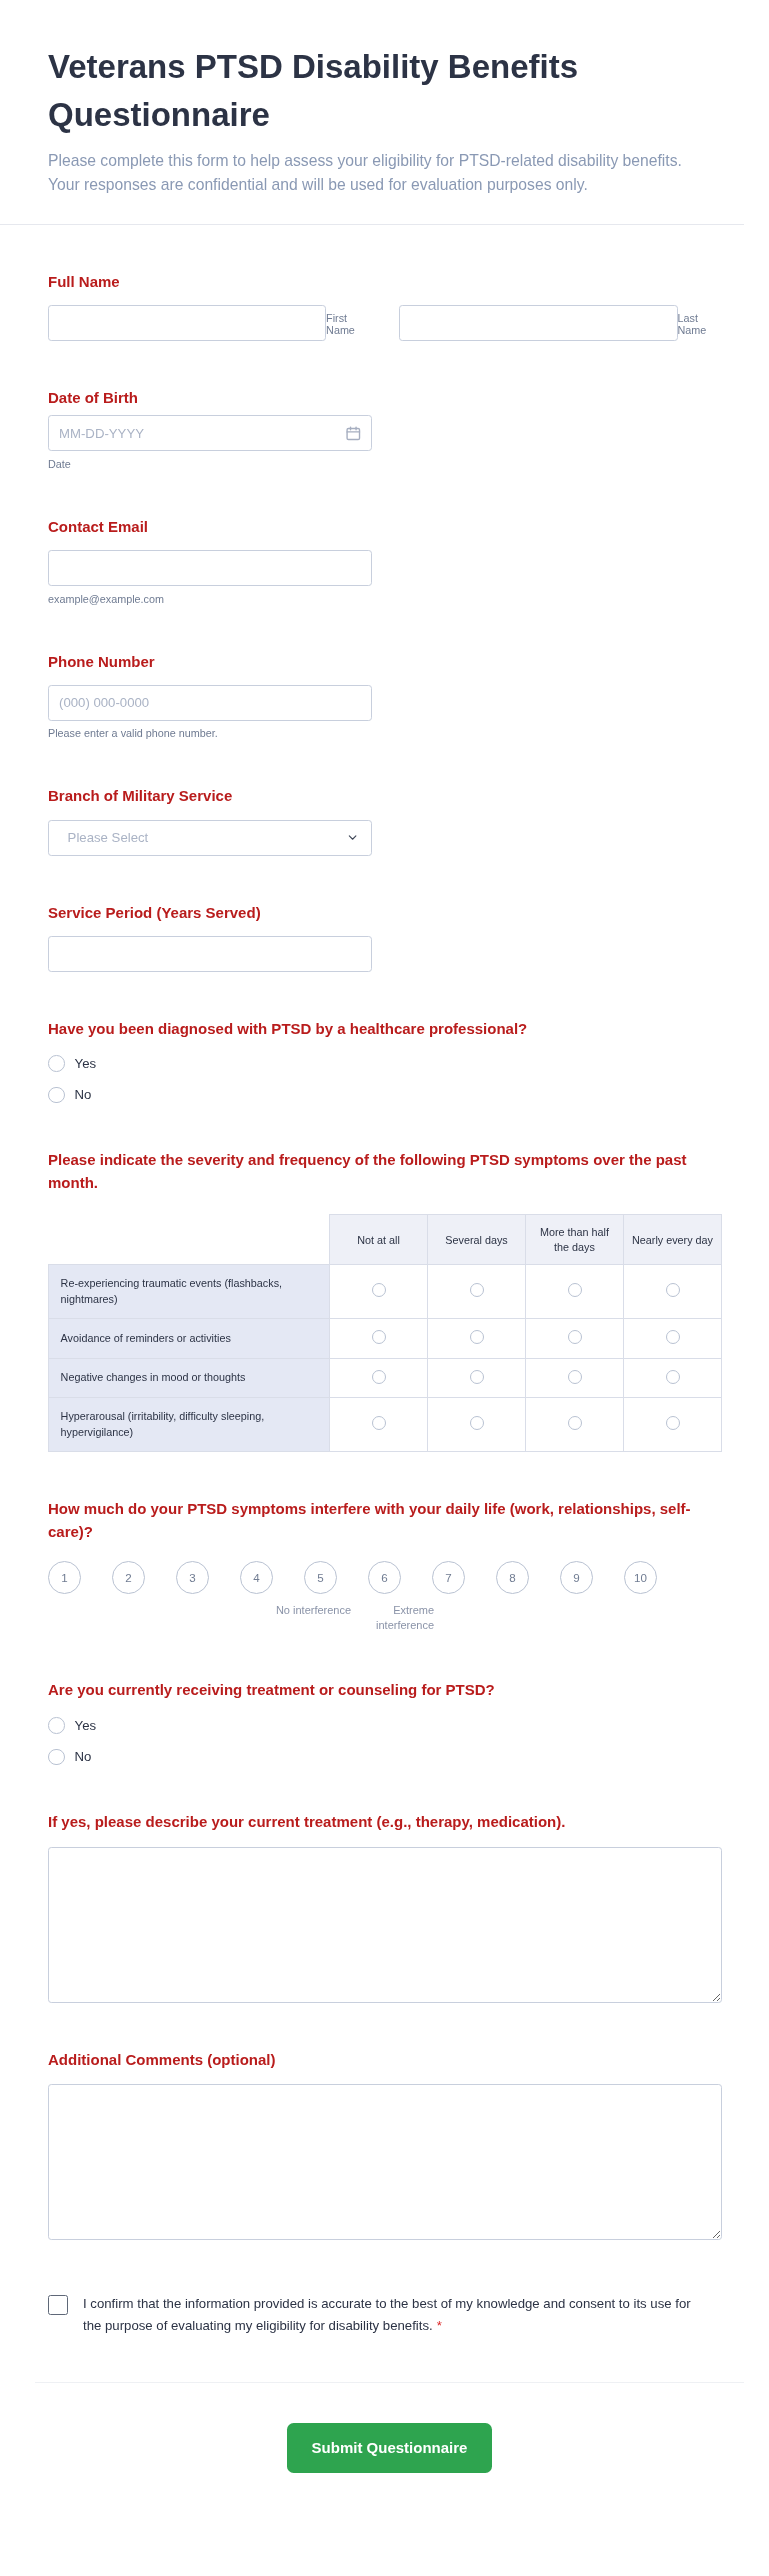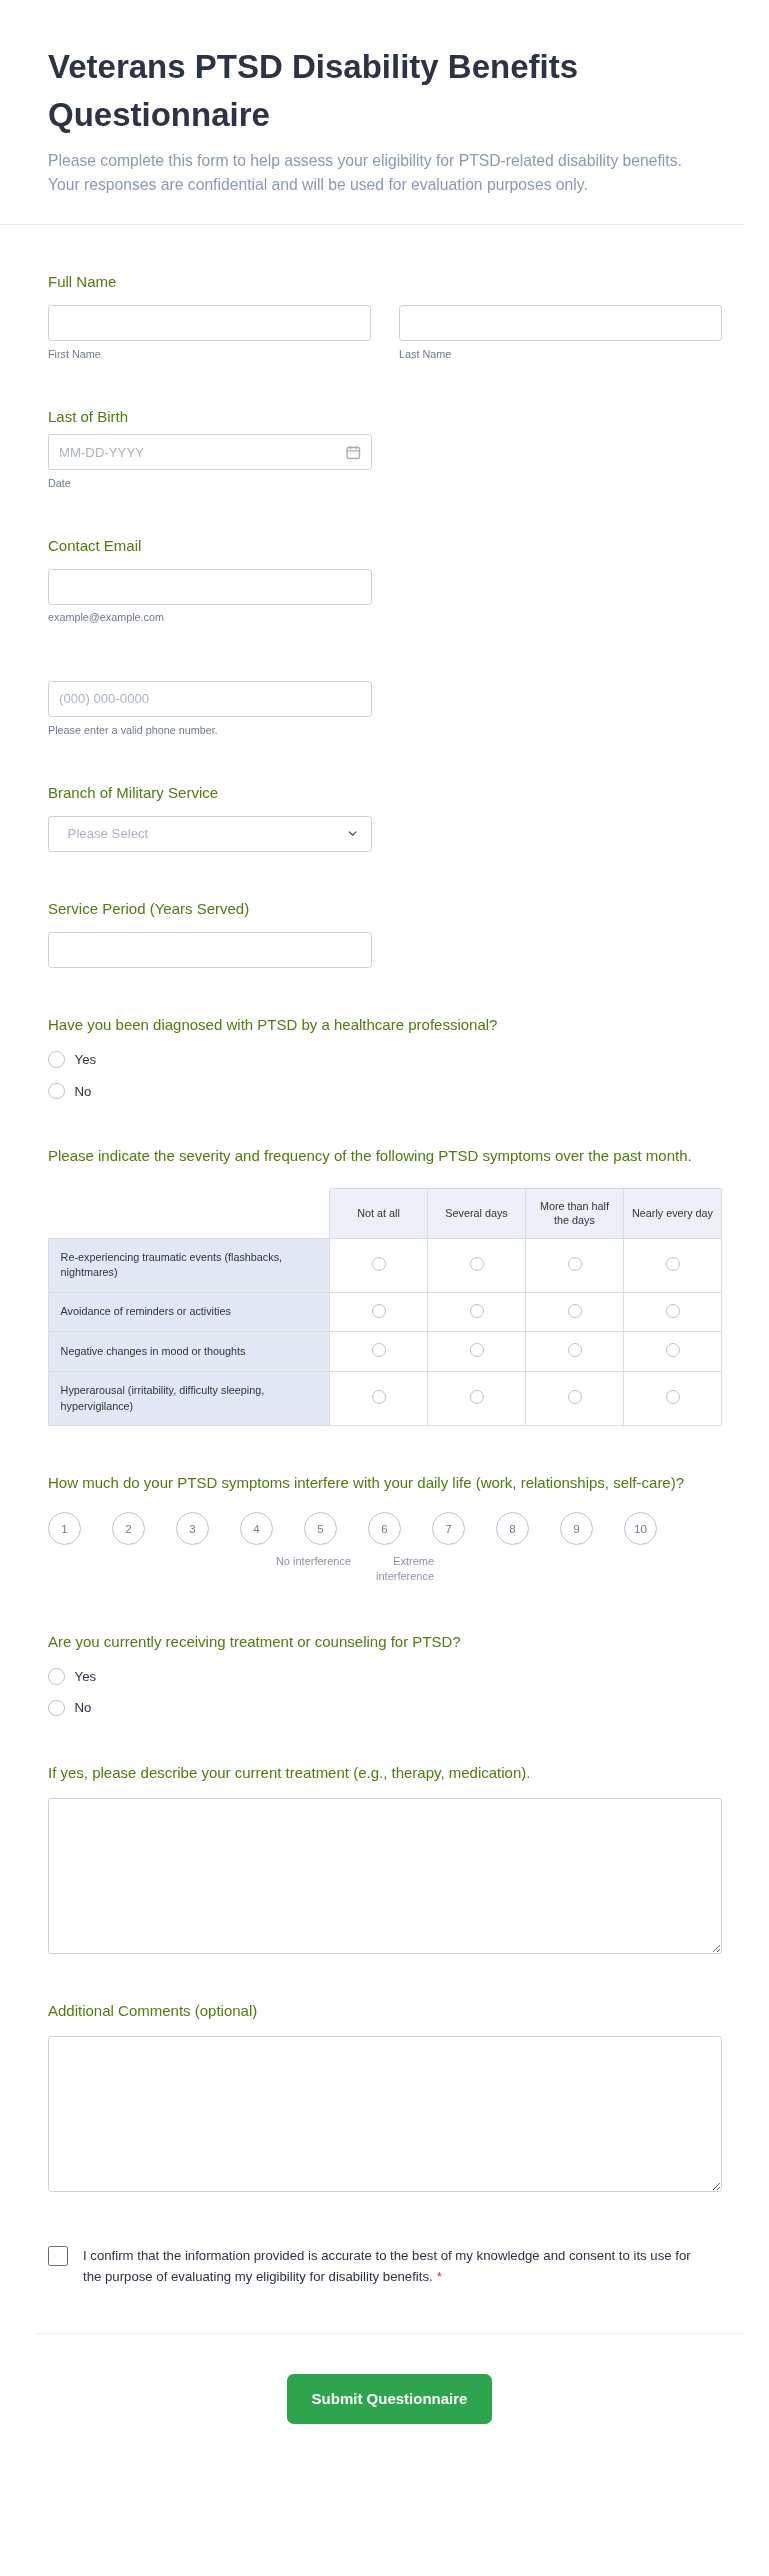--- a/index.html
+++ b/index.html
@@ -29,26 +29,26 @@
     border: none;
     border-top: 0.8px solid #e6e8ee;
     width: 100%;
   }
 
   
   .content { padding: 0 48px; }
   .field { margin-top: 46px; }
   .q-label {
     font-size: 15px;
-    font-weight: 400;
+    font-weight: 700;
     line-height: 1.5;
-    color: #4d7c0f;
+    color: #b91c1c;
   }
   .inputs-row { display: flex; gap: 28px; margin-top: 11.6px; width: 674px; }
-  .input-group { flex: 1; display: flex; flex-direction: column; }
+  .input-group { flex: 1; display: flex; flex-direction: row; }
   .text-input {
     width: 100%;
     height: 36px;
     border: 0.8px solid #c8cfdd;
     border-radius: 3.3px;
     padding: 0 10px;
     font-family: "Liberation Sans", "DejaVu Sans", sans-serif;
     font-size: 13.2px;
     color: #2c3345;
     background: #fff;
@@ -236,21 +236,21 @@
           <div class="sublabel">First Name</div>
         </div>
         <div class="input-group">
           <input type="text" class="text-input" style="">
           <div class="sublabel">Last Name</div>
         </div>
       </div>
     </section>
 
     <section class="field">
-      <div class="q-label">Last of Birth</div>
+      <div class="q-label">Date of Birth</div>
       <div class="input-wrap">
         <input type="text" class="text-input" placeholder="MM-DD-YYYY" style="">
         <span class="cal-icon">
           <svg width="16.6" height="16.6" viewBox="0 0 24 24" fill="none" stroke="#a6aec0" stroke-width="2" stroke-linecap="round">
             <rect x="3" y="5" width="18" height="16" rx="2"></rect>
             <line x1="3" y1="10" x2="21" y2="10"></line>
             <line x1="8" y1="3" x2="8" y2="7"></line>
             <line x1="16" y1="3" x2="16" y2="7"></line>
           </svg>
         </span>
@@ -258,20 +258,21 @@
       <div class="sublabel">Date</div>
     </section>
 
     <section class="field">
       <div class="q-label">Contact Email</div>
       <input type="text" class="text-input w-half mt14" style="">
       <div class="sublabel">example@example.com</div>
     </section>
 
     <section class="field">
+      <div class="q-label">Phone Number</div>
       <input type="text" class="text-input w-half mt14" placeholder="(000) 000-0000" style="">
       <div class="sublabel">Please enter a valid phone number.</div>
     </section>
 
     <section class="field">
       <div class="q-label">Branch of Military Service</div>
       <div class="select-box">
         <span class="select-value">Please Select</span>
         <span style="line-height:0;">
           <svg width="13.2" height="13.2" viewBox="0 0 24 24" fill="none" stroke="#3f4757" stroke-width="2" stroke-linecap="round" stroke-linejoin="round">

